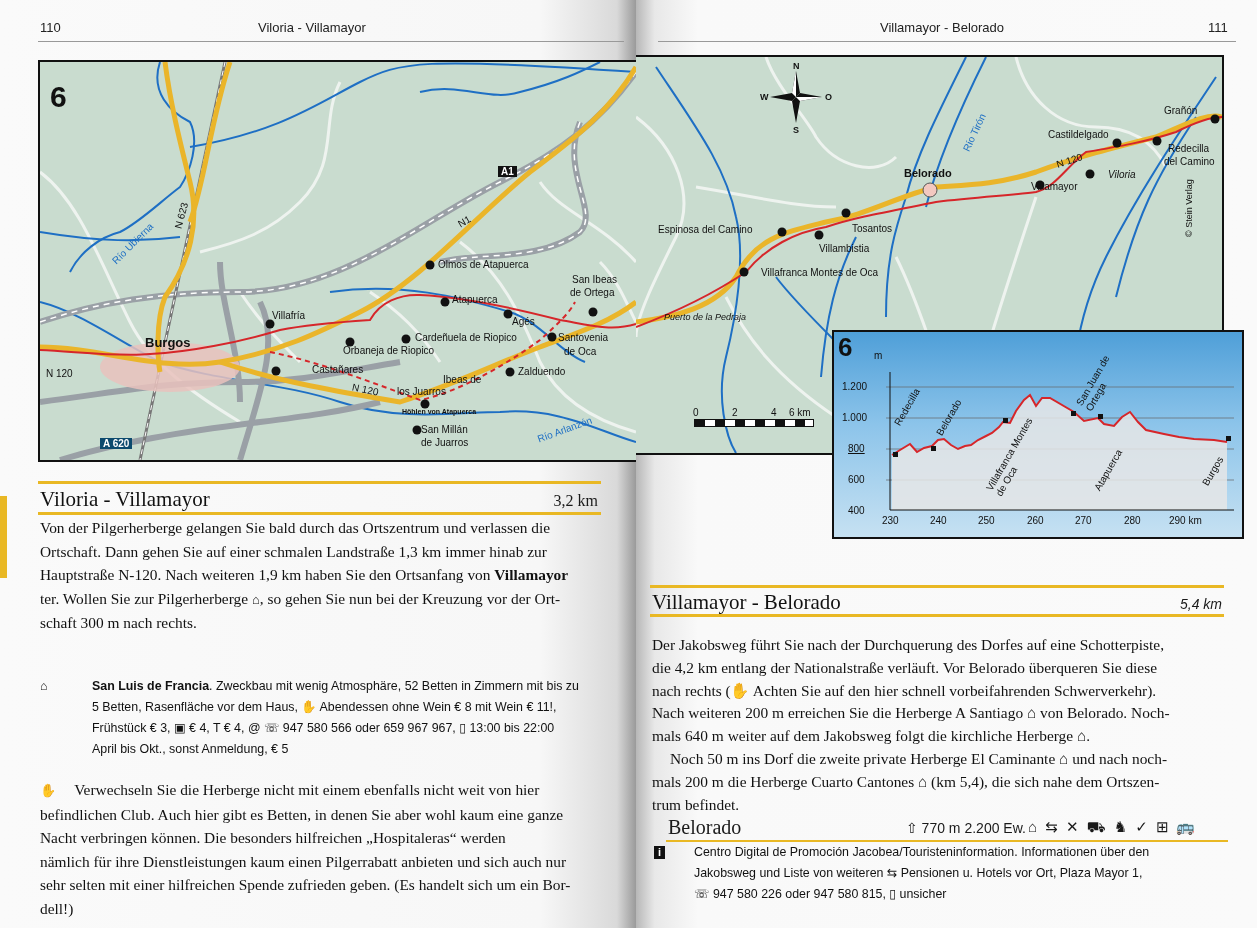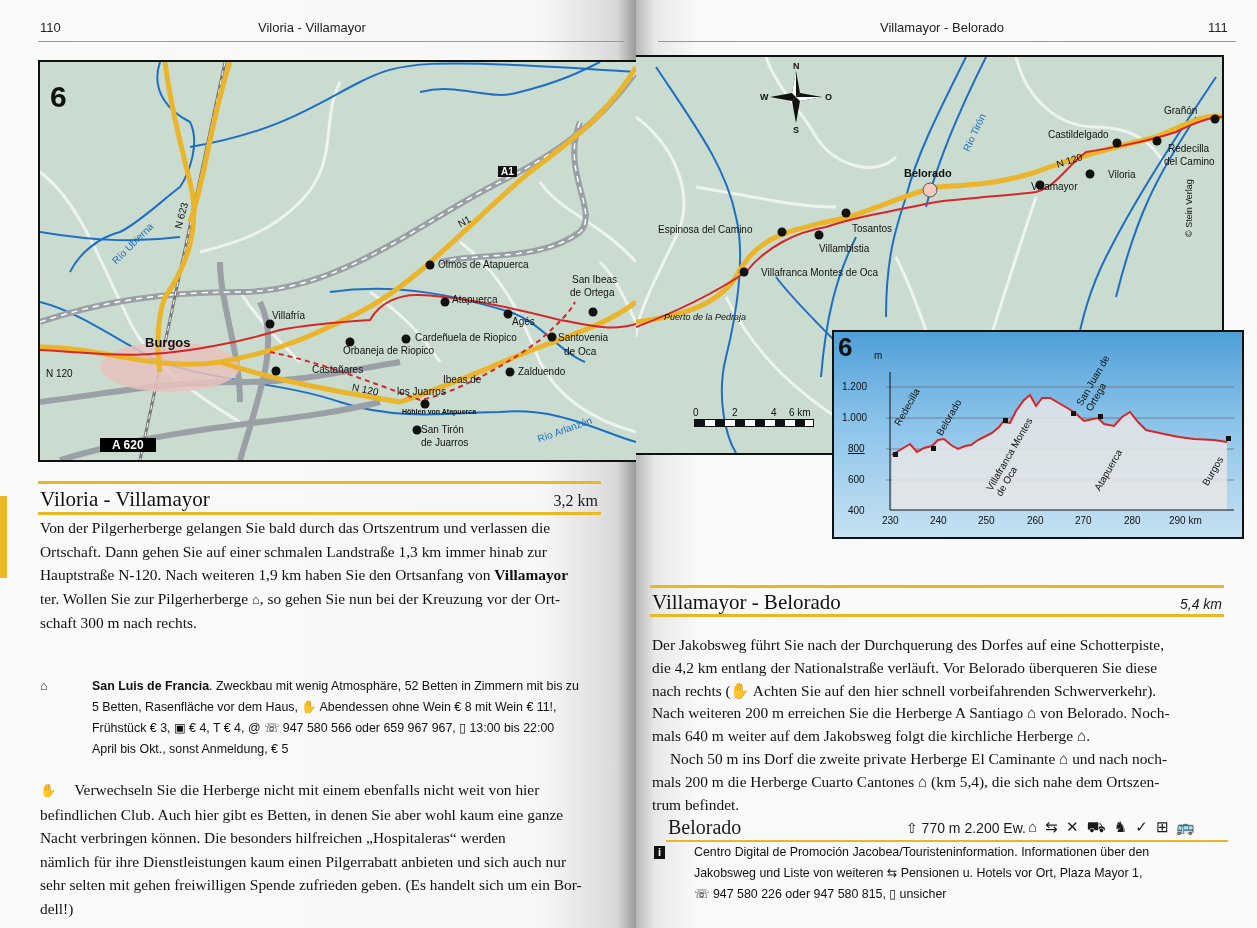--- a/index.html
+++ b/index.html
@@ -96,21 +96,21 @@
           <circle cx="512" cy="275" r="4.5"></circle>
         <circle cx="470" cy="310" r="4.5"></circle>
           <circle cx="385" cy="342" r="4.5"></circle>
         <circle cx="377" cy="368" r="4.5"></circle>
           <circle cx="553" cy="250" r="4.5"></circle>
       </g>
     </svg>
     <div class="map-num" style="left:10px;top:18px;">6</div>
 
     <div style="position:absolute;left:458px;top:104px;background:#111;color:#fff;font-size:10px;font-weight:bold;padding:0 3px;">A1</div>
-    <div style="position:absolute;left:60px;top:376px;background:#000000;color:#fff;font-size:12px;font-weight:bold;padding:0 12px;">A 620</div>
+    <div style="position:absolute;left:60px;top:376px;background:#0c4a6e;color:#fff;font-size:10px;font-weight:bold;padding:0 3px;">A 620</div>
     <div class="lbl" style="left:418px;top:154px;transform:rotate(-30deg);">N1</div>
     <div class="lbl" style="left:128px;top:148px;transform:rotate(-75deg);">N 623</div>
     <div class="lbl" style="left:6px;top:306px;">N 120</div>
     <div class="lbl" style="left:312px;top:322px;transform:rotate(12deg);">N 120</div>
     <div class="lbl" style="left:66px;top:176px;color:#1e6fc4;transform:rotate(-45deg);">Río Ubierna</div>
     <div class="lbl" style="left:496px;top:362px;color:#1e6fc4;transform:rotate(-20deg);">Río Arlanzón</div>
 
     <div class="lbl lbl-b" style="left:105px;top:273px;">Burgos</div>
     <div class="lbl" style="left:232px;top:248px;">Villafría</div>
     <div class="lbl" style="left:272px;top:302px;">Castañares</div>
@@ -120,21 +120,21 @@
     <div class="lbl" style="left:412px;top:232px;">Atapuerca</div>
     <div class="lbl" style="left:472px;top:254px;">Agés</div>
     <div class="lbl" style="left:532px;top:212px;">San Ibeas</div>
     <div class="lbl" style="left:530px;top:225px;">de Ortega</div>
     <div class="lbl" style="left:518px;top:270px;">Santovenia</div>
     <div class="lbl" style="left:524px;top:284px;">de Oca</div>
     <div class="lbl" style="left:478px;top:304px;">Zalduendo</div>
     <div class="lbl" style="left:363px;top:312px;padding-left:40px;">Ibeas de</div>
     <div class="lbl" style="left:357px;top:324px;">los Juarros</div>
     <div class="lbl" style="left:362px;top:346px;font-size:7px;font-weight:bold;">Höhlen von Atapuerca</div>
-    <div class="lbl" style="left:381px;top:362px;">San Tirón</div>
+    <div class="lbl" style="left:381px;top:362px;">San Millán</div>
     <div class="lbl" style="left:381px;top:375px;">de Juarros</div>
   </div>
 
   <div class="sec-bar" style="left:38px;top:481px;width:563px;"></div>
   <div class="sec-head" style="left:40px;top:487px;width:558px;">
     <span class="t">Viloria - Villamayor</span>
     <span class="d">3,2 km</span>
   </div>
   <div class="sec-bar" style="left:38px;top:512px;width:563px;"></div>
 
@@ -152,21 +152,21 @@
     <div>5 Betten, Rasenfläche vor dem Haus, ✋ Abendessen ohne Wein € 8 mit Wein € 11!,</div>
     <div>Frühstück € 3, ▣ € 4, T € 4, @ ☏ 947 580 566 oder 659 967 967, ▯ 13:00 bis 22:00</div>
     <div>April bis Okt., sonst Anmeldung, € 5</div>
   </div>
 
   <div class="serif-text" style="left:40px;top:778px;width:563px;">
     <div><span class="ico" style="margin-right:18px;">✋</span><span>Verwechseln Sie die Herberge nicht mit einem ebenfalls nicht weit von hier</span></div>
     <div>befindlichen Club. Auch hier gibt es Betten, in denen Sie aber wohl kaum eine ganze</div>
     <div>Nacht verbringen können. Die besonders hilfreichen „Hospitaleras“ werden</div>
     <div>nämlich für ihre Dienstleistungen kaum einen Pilgerrabatt anbieten und sich auch nur</div>
-    <div>sehr selten mit gehen freiwilligen Spende zufrieden geben. (Es handelt sich um ein Bor-</div>
+    <div>sehr selten mit einer hilfreichen Spende zufrieden geben. (Es handelt sich um ein Bor-</div>
     <div>dell!)</div>
   </div>
 </div>
 
 <div class="page page-right">
   <div class="running-head" style="left:244px;">Villamayor - Belorado</div>
   <div class="running-head" style="left:572px;">111</div>
   <div class="head-rule" style="left:22px;width:578px;"></div>
 
   <div class="map" style="left:0;top:55px;width:586px;height:396px;border-left:none;">
@@ -219,21 +219,21 @@
     <div class="lbl" style="left:157px;top:4px;font-weight:bold;font-size:9px;">N</div>
     <div class="lbl" style="left:157px;top:68px;font-weight:bold;font-size:9px;">S</div>
     <div class="lbl" style="left:124px;top:35px;font-weight:bold;font-size:9px;">W</div>
     <div class="lbl" style="left:189px;top:35px;font-weight:bold;font-size:9px;">O</div>
     <div class="lbl lbl-b" style="left:268px;top:110px;font-size:11px;">Belorado</div>
     <div class="lbl" style="left:22px;top:167px;">Espinosa del Camino</div>
     <div class="lbl" style="left:216px;top:166px;">Tosantos</div>
     <div class="lbl" style="left:183px;top:186px;">Villambistia</div>
     <div class="lbl" style="left:125px;top:210px;">Villafranca Montes de Oca</div>
     <div class="lbl" style="left:395px;top:124px;">Villamayor</div>
-    <div class="lbl" style="left:472px;top:112px;">Viloria</div>
+    <div class="lbl" style="left:472px;top:112px;font-style:italic;">Viloria</div>
     <div class="lbl" style="left:412px;top:72px;">Castildelgado</div>
     <div class="lbl" style="left:532px;top:86px;">Redecilla</div>
     <div class="lbl" style="left:528px;top:99px;">del Camino</div>
     <div class="lbl" style="left:528px;top:48px;">Grañón</div>
     <div class="lbl" style="left:28px;top:255px;font-style:italic;font-size:9px;">Puerto de la Pedraja</div>
     <div class="lbl" style="left:318px;top:70px;color:#1e6fc4;transform:rotate(-65deg);">Río Tirón</div>
     <div class="lbl" style="left:420px;top:98px;transform:rotate(-18deg);">N 120</div>
     <div class="lbl" style="left:548px;top:180px;transform:rotate(-90deg);transform-origin:left top;font-size:9px;">© Stein Verlag</div>
 
     <div style="position:absolute;left:58px;top:362px;width:118px;height:6px;border:1px solid #111;background:repeating-linear-gradient(90deg,#111 0 10px,#fff 10px 20px);"></div>

